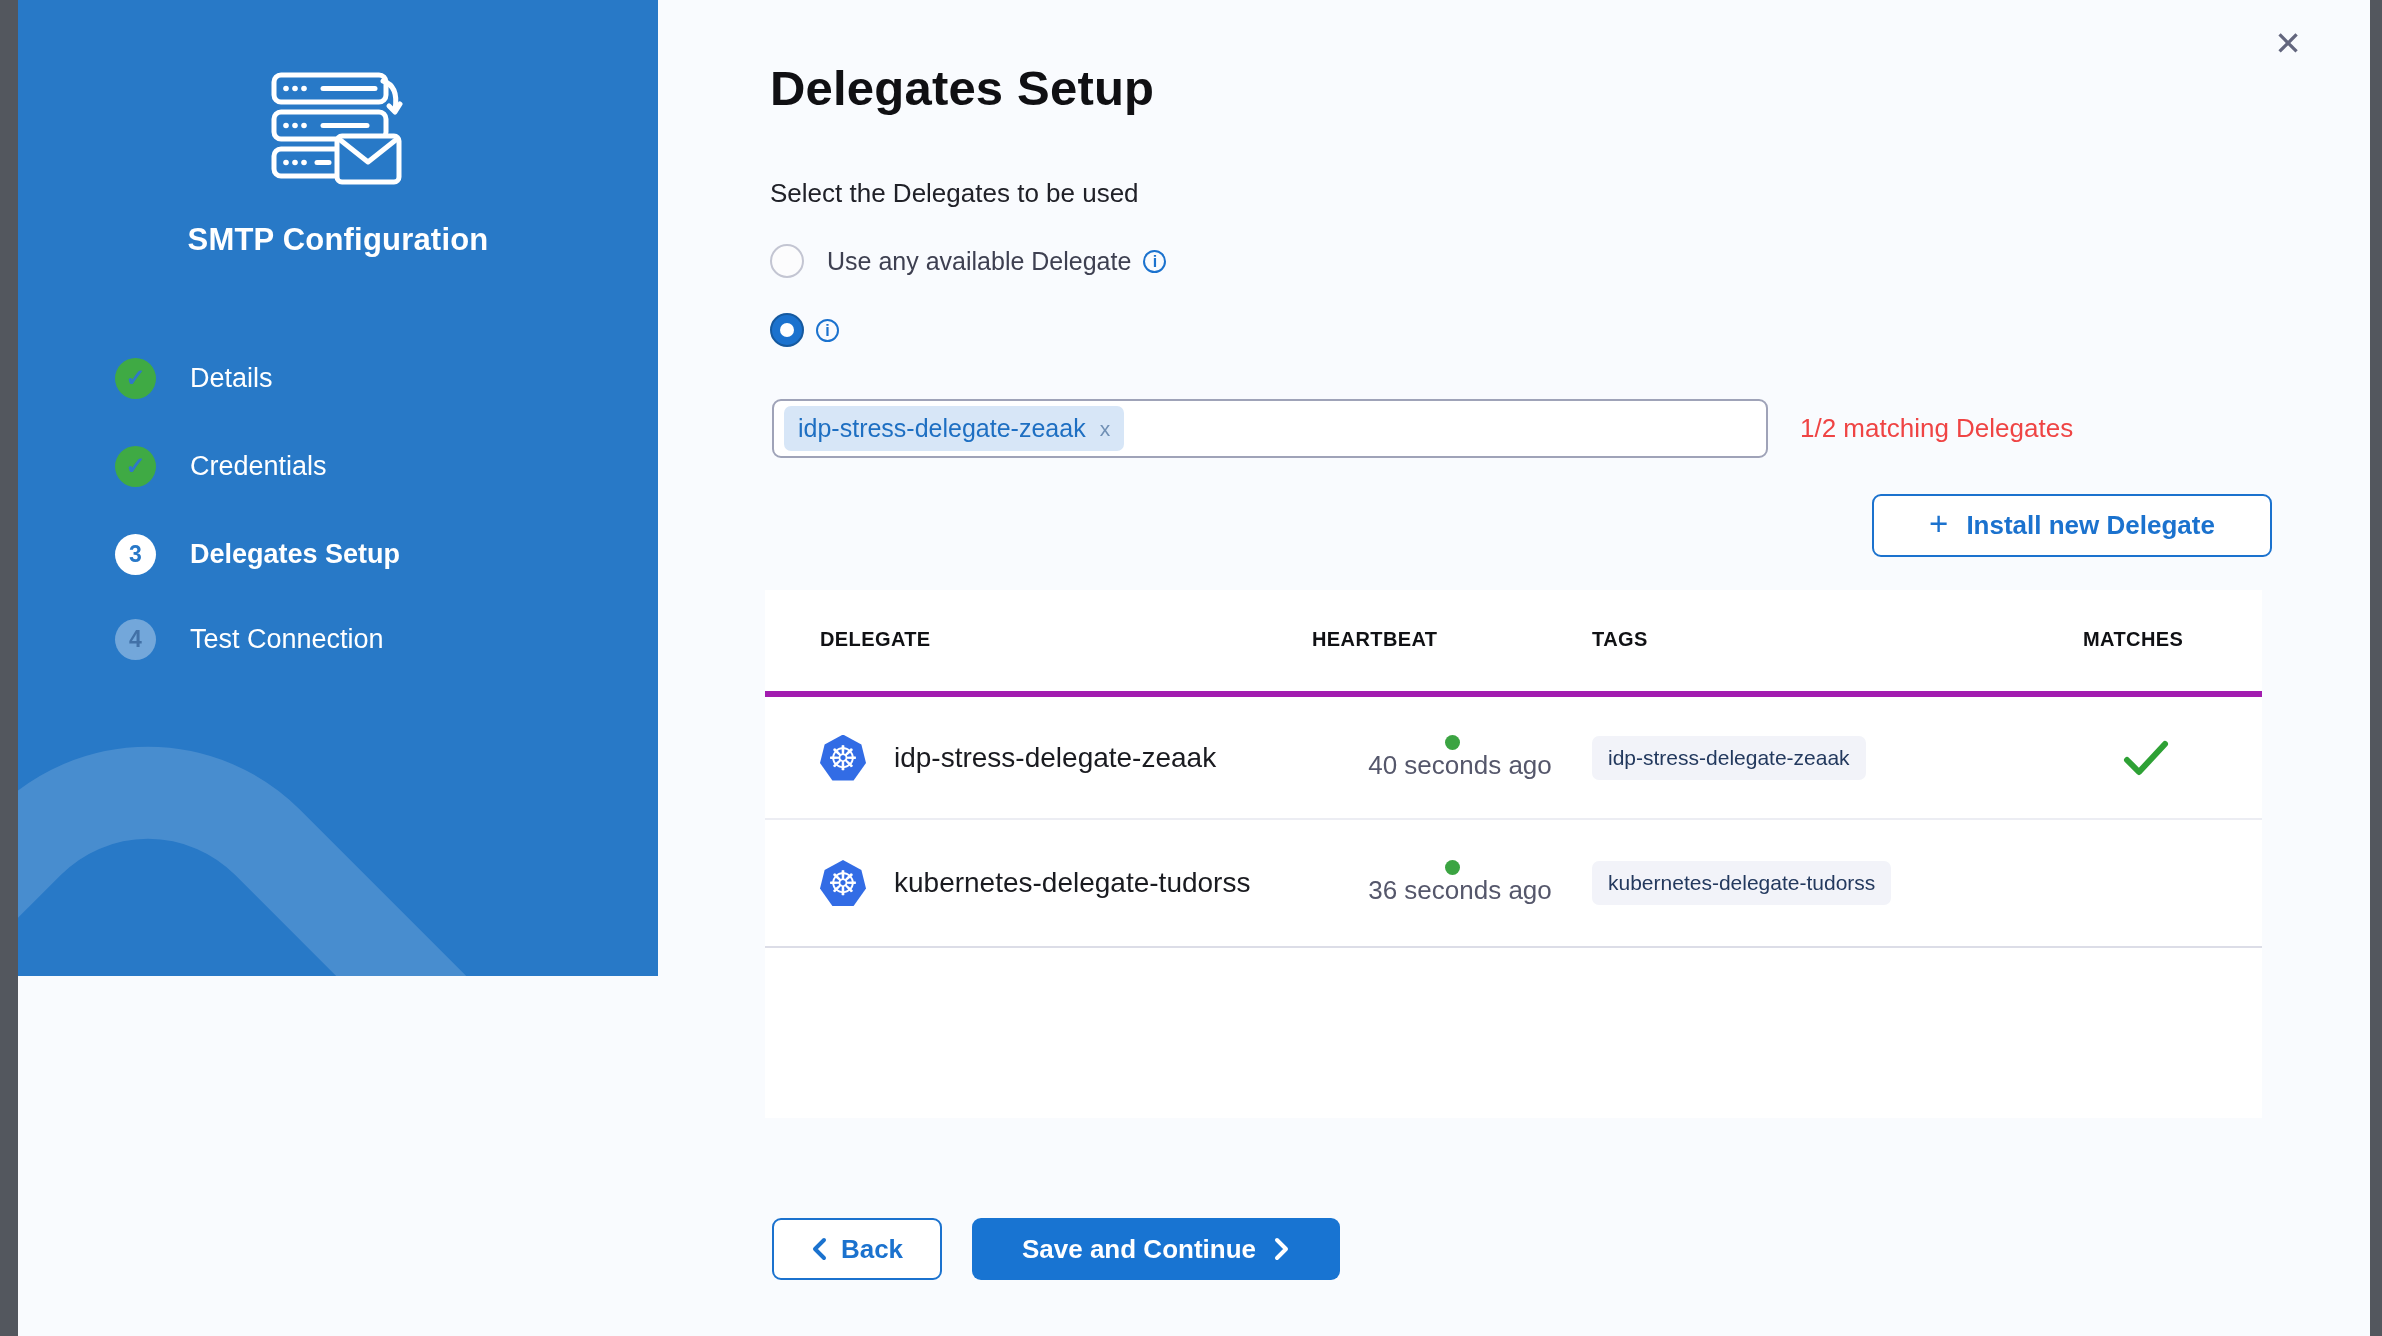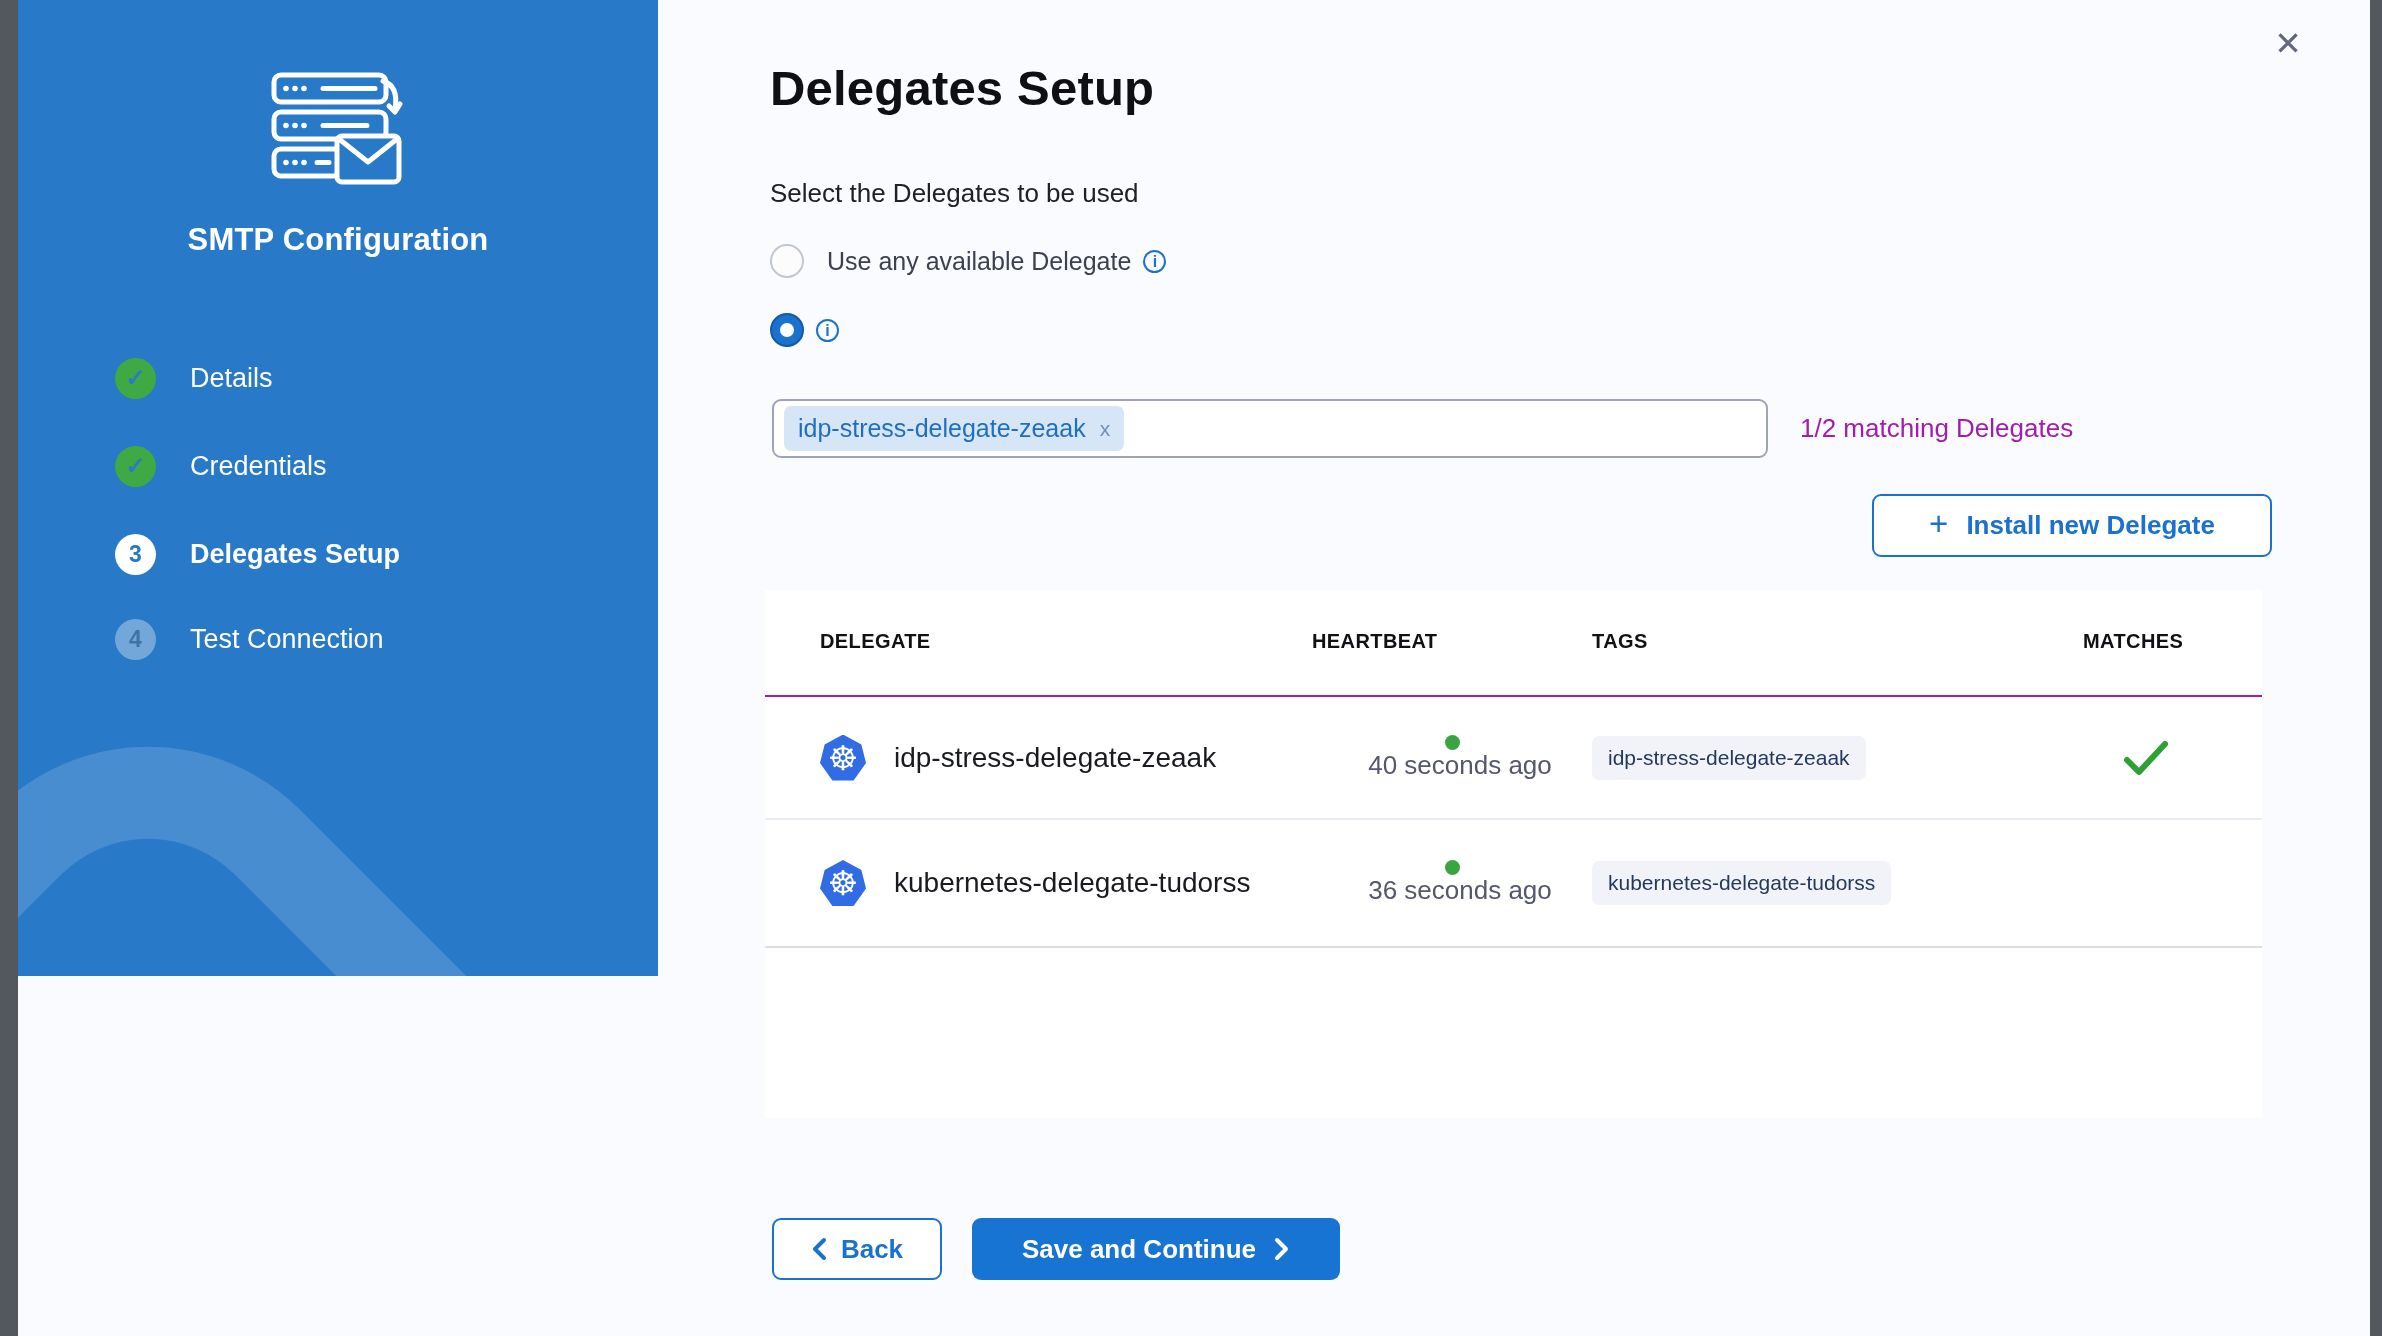--- a/index.html
+++ b/index.html
@@ -57,34 +57,34 @@
                text-align:center; line-height:20px; margin-left:12px; vertical-align:-3px; }
 
   .tags-input { position:absolute; left:114px; top:399px; width:996px; height:59px;
                 background:#fff; border:2px solid #9FA3B8; border-radius:9px;
                 display:flex; align-items:center; padding:0 10px; }
   .chip-blue { background:#D7E6F7; color:#1E6FC2; border-radius:7px; font-size:25px;
                padding:8px 14px; display:flex; align-items:center; }
   .chip-x { margin-left:14px; color:#7090B5; font-size:21px; cursor:pointer; }
   .tags-text-input { border:none; outline:none; flex:1; height:40px; font-size:24px;
                 background:transparent; font-family:"Liberation Sans",sans-serif; }
-  .matching-text { position:absolute; left:1142px; top:413px; font-size:26px; color:#a21caf; }
+  .matching-text { position:absolute; left:1142px; top:413px; font-size:26px; color:#ef4444; }
 
   .section-title { position:absolute; left:112px; top:502px; font-size:32px; font-weight:700;
                    color:#0F1012; }
   .install-btn { position:absolute; left:1214px; top:494px; width:400px; height:63px;
                  background:#fff; border:2px solid #1B72CE; border-radius:9px;
                  color:#1B72CE; font-size:26px; font-weight:700;
                  display:flex; align-items:center; justify-content:center; cursor:pointer; }
   .install-plus { font-size:33px; font-weight:500; margin-right:18px; margin-top:-3px; }
 
   
   .card { position:absolute; left:107px; top:590px; width:1497px; height:528px; background:#fff; }
   .t-header { display:flex; align-items:center; height:107px; padding:14px 0 16px 55px;
-              border-bottom:2px solid #a21caf; }
+              border-bottom:6px solid #a21caf; }
   .t-header span { font-size:20px; font-weight:700; color:#101114; letter-spacing:0.4px; }
   .col-delegate { width:492px; }
   .col-heartbeat { width:280px; }
   .col-tags { width:491px; }
   .col-matches { width:150px; }
   .t-row { display:flex; align-items:center; padding-left:55px; }
   .t-row-1 { height:123px; border-bottom:2px solid #ECEDF3; }
   .t-row-2 { height:128px; border-bottom:2px solid #DCDDE7; }
   .cell-delegate { width:492px; display:flex; align-items:center; }
   .k8s-icon { width:46px; height:46px; background:#326CE5; flex:none;

